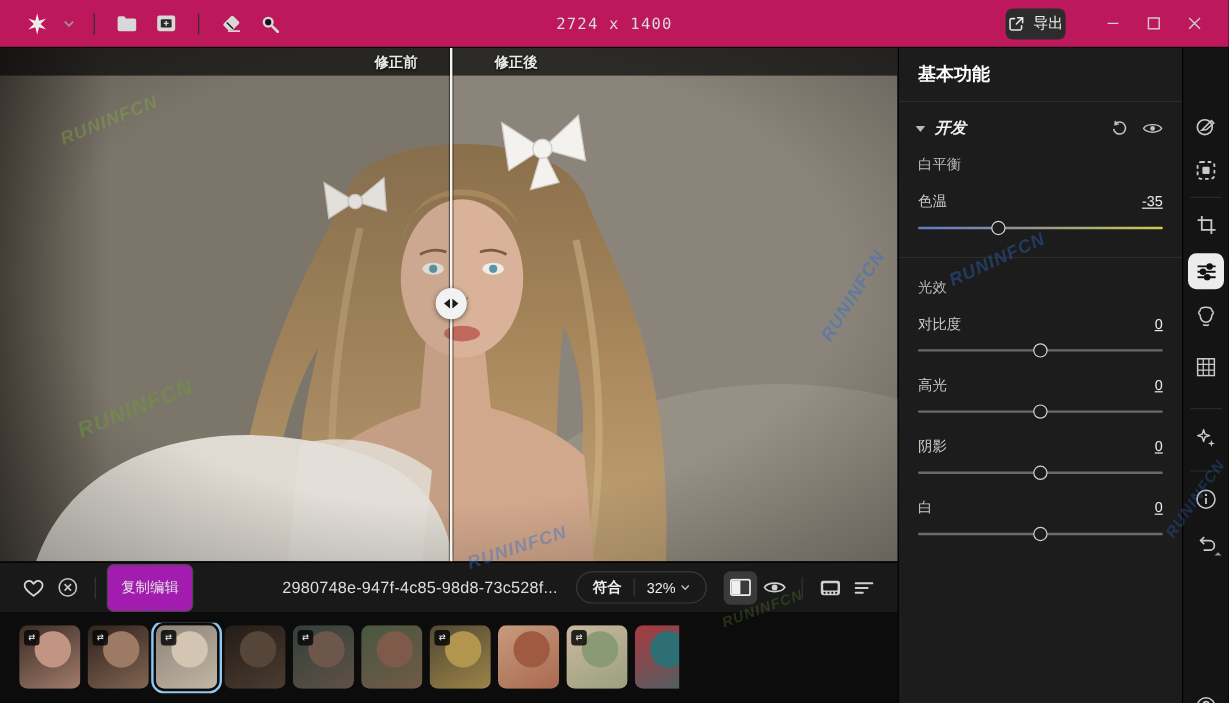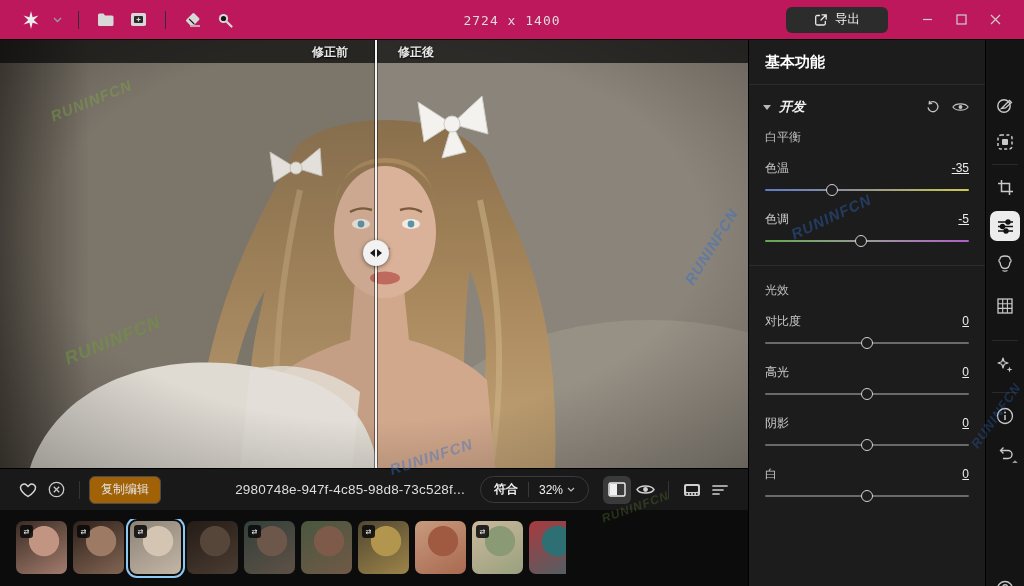--- a/index.html
+++ b/index.html
@@ -7,45 +7,45 @@
   body { font-family:"Liberation Sans","DejaVu Sans",sans-serif; color:#e6e6e6; position:relative; }
   .app { position:absolute; inset:0; display:flex; flex-direction:column; }
 
   
   .topbar { height:40px; background:#be185d; display:flex; align-items:center; position:relative; flex:0 0 40px; border-bottom:1px solid #000; }
   .tb-left { display:flex; align-items:center; gap:6px; padding-left:18px; }
   .tb-ico { width:26px; height:26px; display:flex; align-items:center; justify-content:center; border-radius:5px; color:#d8d8d8; }
   .tb-sep { width:1px; height:18px; background:#303030; margin:0 8px; }
   .tb-title { position:absolute; left:50%; top:0; transform:translateX(-50%); height:40px; display:flex; align-items:center; font-family:"DejaVu Sans Mono","Liberation Mono",monospace; font-size:13px; letter-spacing:1px; color:#dcdcdc; }
   .tb-right { margin-left:auto; display:flex; align-items:center; padding-right:12px; }
-  .export-btn { display:flex; align-items:center; gap:7px; background:#2c2c2c; border-radius:6px; height:26px; padding:0 28px; font-size:12.5px; color:#efefef; margin-right:22px; cursor:pointer; }
+  .export-btn { display:flex; align-items:center; gap:7px; background:#2c2c2c; border-radius:6px; height:26px; padding:0 2px; font-size:12.5px; color:#efefef; margin-right:22px; cursor:pointer; }
   .win-btn { width:34px; height:28px; display:flex; align-items:center; justify-content:center; color:#cfcfcf; font-size:13px; }
 
   
   .main { flex:1; display:flex; min-height:0; }
   .left-col { width:748px; flex:0 0 748px; display:flex; flex-direction:column; }
 
   
   .viewer { position:relative; height:428px; flex:0 0 428px; background:#0a0a0a; overflow:hidden; }
   .viewer svg.photo { position:absolute; inset:0; display:block; }
   .label-strip { position:absolute; top:0; left:0; right:0; height:23px; background:rgba(8,8,8,.72); }
   .half-label { position:absolute; top:4px; width:64px; text-align:center; font-size:12px; font-weight:bold; color:#e9e9e9; text-shadow:0 1px 2px #000; }
   .label-before { left:298px; }
-  .label-after { left:384px; }
+  .label-after { left:384px;text-align:right; }
   .split-line { position:absolute; top:0; bottom:0; left:375px; width:2px; background:#f4f4f4; box-shadow:0 0 0 1px rgba(0,0,0,.45); }
   .split-handle { position:absolute; left:363px; top:200px; width:26px; height:26px; border-radius:50%; background:#f2f2f2; box-shadow:0 1px 4px rgba(0,0,0,.5); display:flex; align-items:center; justify-content:center; gap:2px; cursor:ew-resize; }
   .tri { width:0; height:0; border-top:4px solid transparent; border-bottom:4px solid transparent; }
   .tri-l { border-right:5px solid #1b1b1b; }
   .tri-r { border-left:5px solid #1b1b1b; }
 
   
   .statusbar { height:42px; flex:0 0 42px; background:#191919; border-top:1px solid #000; display:flex; align-items:center; position:relative; padding:0 14px; }
   .sb-ico { width:28px; height:28px; display:flex; align-items:center; justify-content:center; color:#d6d6d6; border-radius:6px; }
   .sb-sep { width:1px; height:18px; background:#343434; margin:0 9px; }
-  .copy-btn { border:1px solid #4a4a4a; border-radius:6px; height:28px; padding:0 11px; display:flex; align-items:center; font-size:12px; color:#e4e4e4; background:#a16207; cursor:pointer; }
+  .copy-btn { border:1px solid #4a4a4a; border-radius:6px; height:40px; padding:0 11px; display:flex; align-items:center; font-size:12px; color:#e4e4e4; background:#a21caf; cursor:pointer; }
   .filename { position:absolute; left:350px; transform:translateX(-50%); font-size:13.5px; color:#dedede; letter-spacing:.2px; white-space:nowrap; }
   .sb-right { margin-left:auto; display:flex; align-items:center;justify-content:center; }
   .zoom-pill { display:flex; align-items:center; border:1px solid #3a3a3a; border-radius:15px; height:27px; padding:0 13px; gap:10px; margin-right:14px; }
   .zoom-pill .zp-fit { font-size:12px; font-weight:bold; color:#efefef; }
   .zoom-pill .zp-div { width:1px; height:15px; background:#3a3a3a; }
   .zoom-pill .zp-val { font-size:12px; color:#efefef; display:flex; align-items:center; gap:4px; }
   .sb-tile-active { background:#3a3a3a; }
 
   
   .filmstrip { flex:1; background:#0c0c0c; position:relative; }
@@ -369,30 +369,20 @@
             <div class="slider">
               <div class="s-top">
                 <span class="s-label">色温</span>
                 <span class="s-val">-35</span>
               </div>
               <div class="s-trackwrap">
                 <div class="s-track" style="background: linear-gradient(90deg, rgb(95, 122, 201), rgb(152, 152, 138) 50%, rgb(201, 204, 78));"></div>
                 <div class="s-handle" style="left: calc(33% - 6px);"></div>
               </div>
             </div>
-            <div class="slider">
-              <div class="s-top">
-                <span class="s-label">色调</span>
-                <span class="s-val">-5</span>
-              </div>
-              <div class="s-trackwrap">
-                <div class="s-track" style="background: linear-gradient(90deg, rgb(99, 168, 78), rgb(154, 154, 154) 50%, rgb(176, 95, 198));"></div>
-                <div class="s-handle" style="left: calc(47% - 6px);"></div>
-              </div>
-            </div>
           </div>
 
         <div class="panel-hr"></div>
 
         <div class="sub-label" style="margin-top:16px">光效</div>
 
         <div id="sliders-light">
             <div class="slider">
               <div class="s-top">
                 <span class="s-label">对比度</span>

